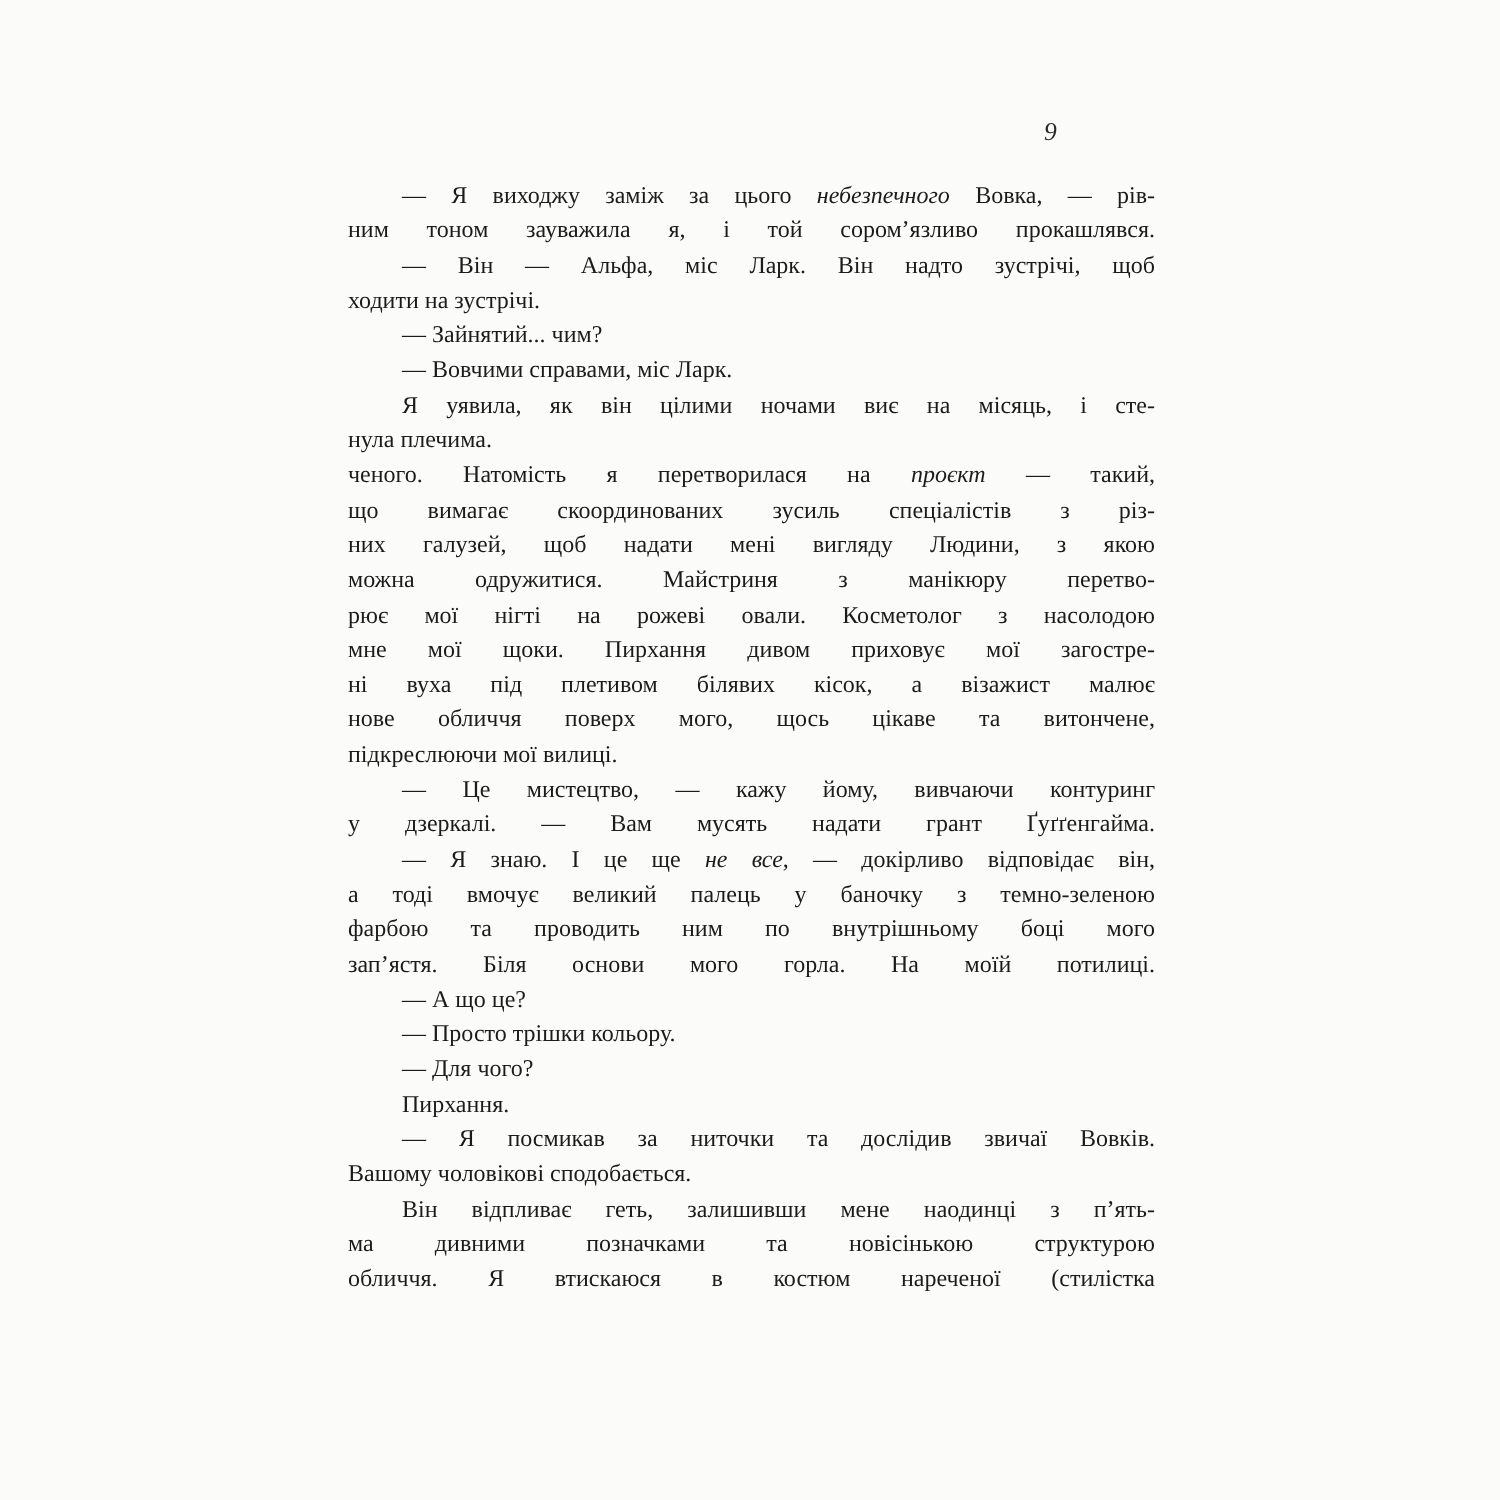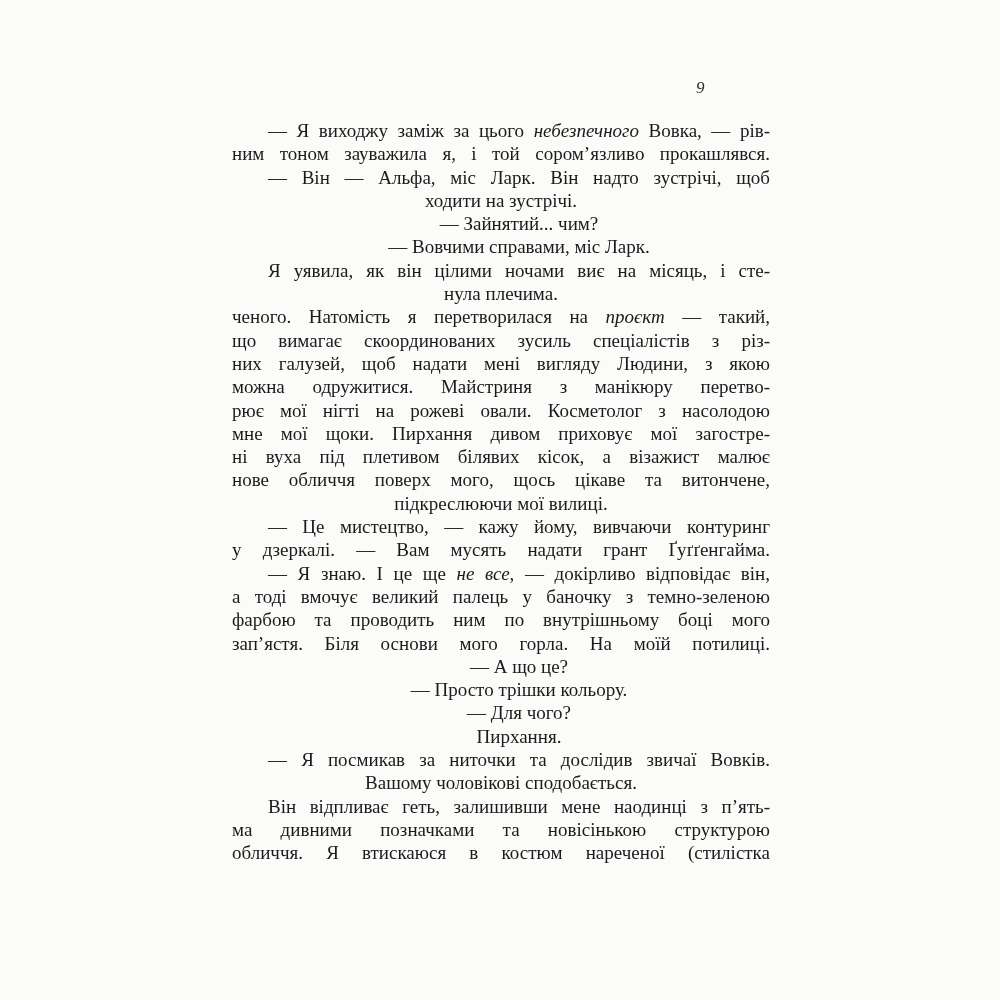--- a/index.html
+++ b/index.html
@@ -23,28 +23,28 @@
     left: 696px;
     font-size: 17px;
     font-style: italic;
     color: #2a2a2a;
   }
   .text-block {
     position: absolute;
     left: 232px;
     top: 119px;
     width: 538px;
-    font-size: 19px;
+    font-size: 16px;
     line-height: 23.3px;
   }
   .para {
     margin: 0;
   }
   .line {
-    text-align: center;
+    text-align: left;
     white-space: normal;
   }
   .line.fill {
     text-align: justify;
     text-align-last: justify;
   }
   .line.first {
     text-indent: 36px;
   }
   .italic {

